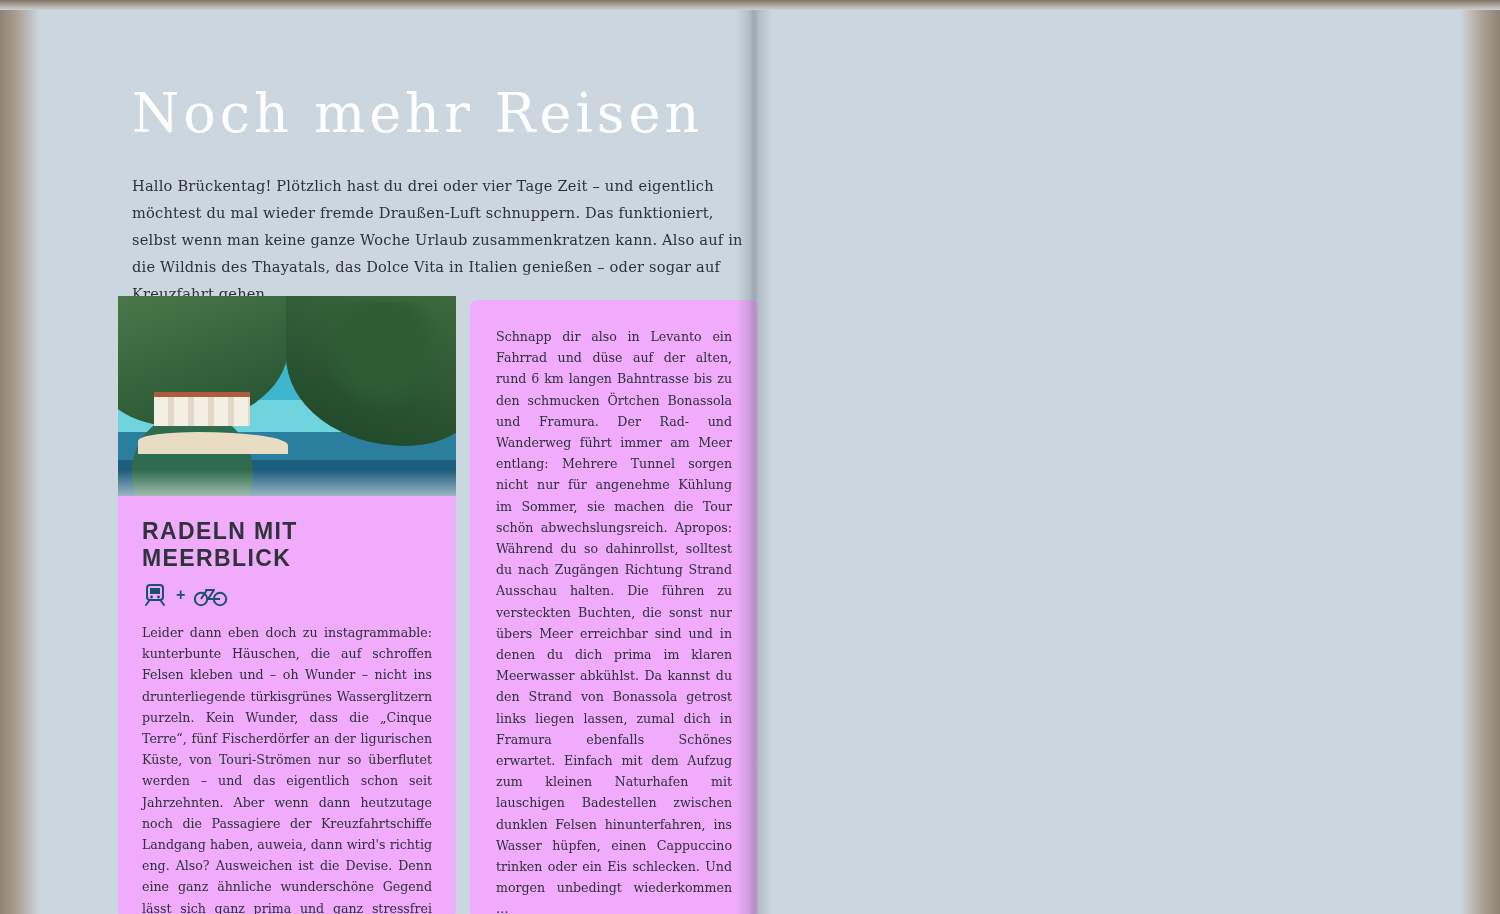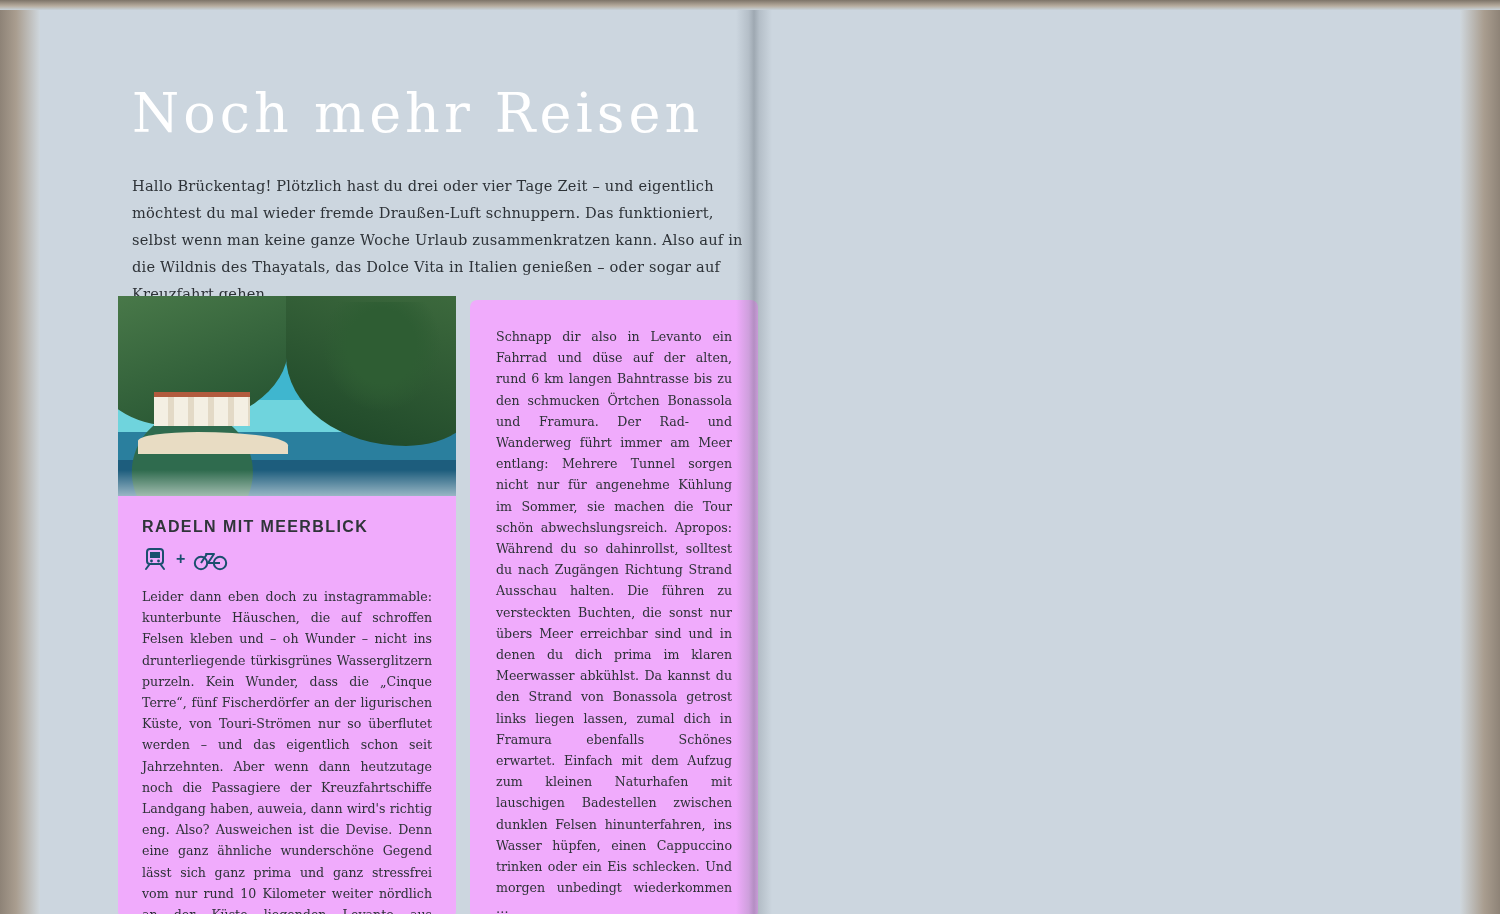--- a/index.html
+++ b/index.html
@@ -78,21 +78,21 @@
       background:#e8dcc3; border-radius:40% 60% 0 0; }
   #photo-cove .tree { position:absolute; right:14px; top:6px; width:120px; height:110px;
       background:radial-gradient(ellipse at 50% 40%, #2e5d33 0 40%, rgba(46,93,51,0) 70%); }
   #photo-cove .foam { position:absolute; left:0; bottom:0; width:100%; height:26px;
       background:linear-gradient(0deg, rgba(255,255,255,0.55), rgba(255,255,255,0)); }
   h2.head {
     font-family:"Liberation Sans", sans-serif;
     font-weight:700; letter-spacing:1.4px;
     color:#2f3439; margin:0;
   }
-  #card-radeln h2.head { font-size:16px; padding:22px 24px 0; }
+  #card-radeln h2.head { font-size:23px; padding:22px 24px 0; }
 
   .iconrow { display:flex; align-items:center; gap:8px; padding:10px 24px 2px; }
   .iconrow .plus { color:#1a4f6e; font-size:16px; font-weight:700; }
 
   .body {
     font-family:"DejaVu Serif", serif;
     color:#2d3237; text-align:justify;
   }
   #card-radeln .body { padding:12px 24px 0; font-size:12.6px; line-height:21.2px; }
   #card-levanto .body { padding:26px 26px 0; font-size:12.6px; line-height:21.2px; }

